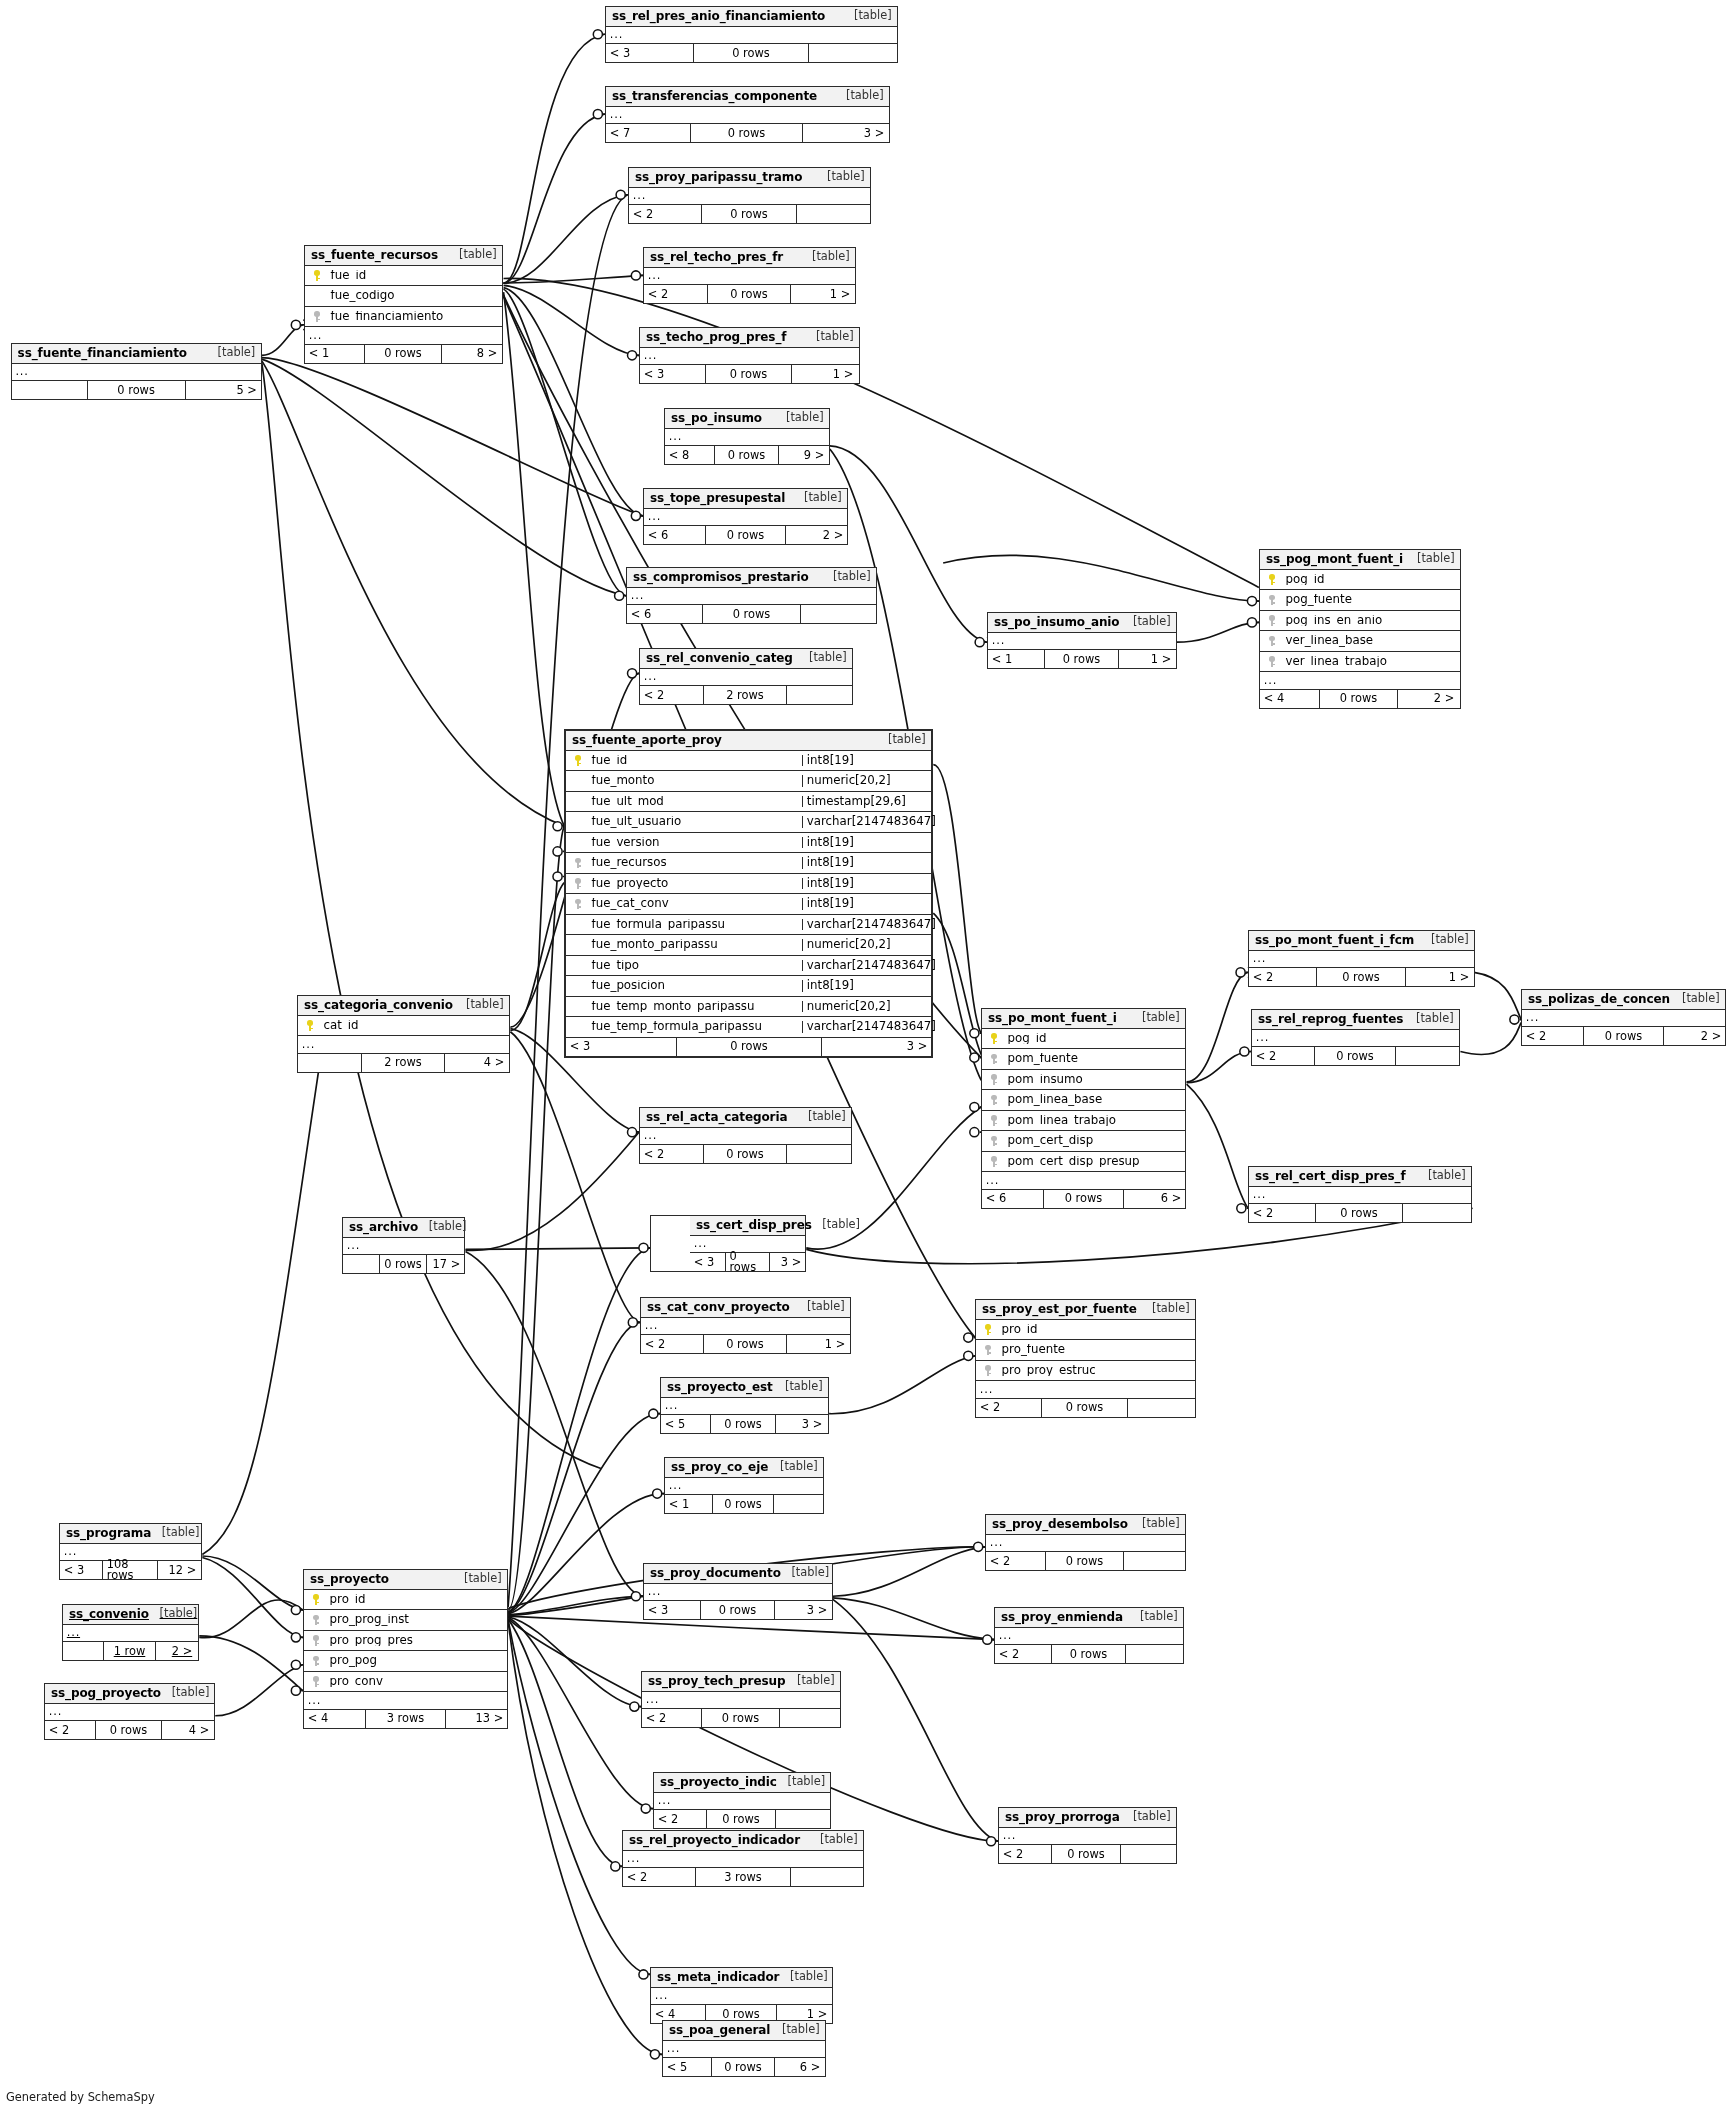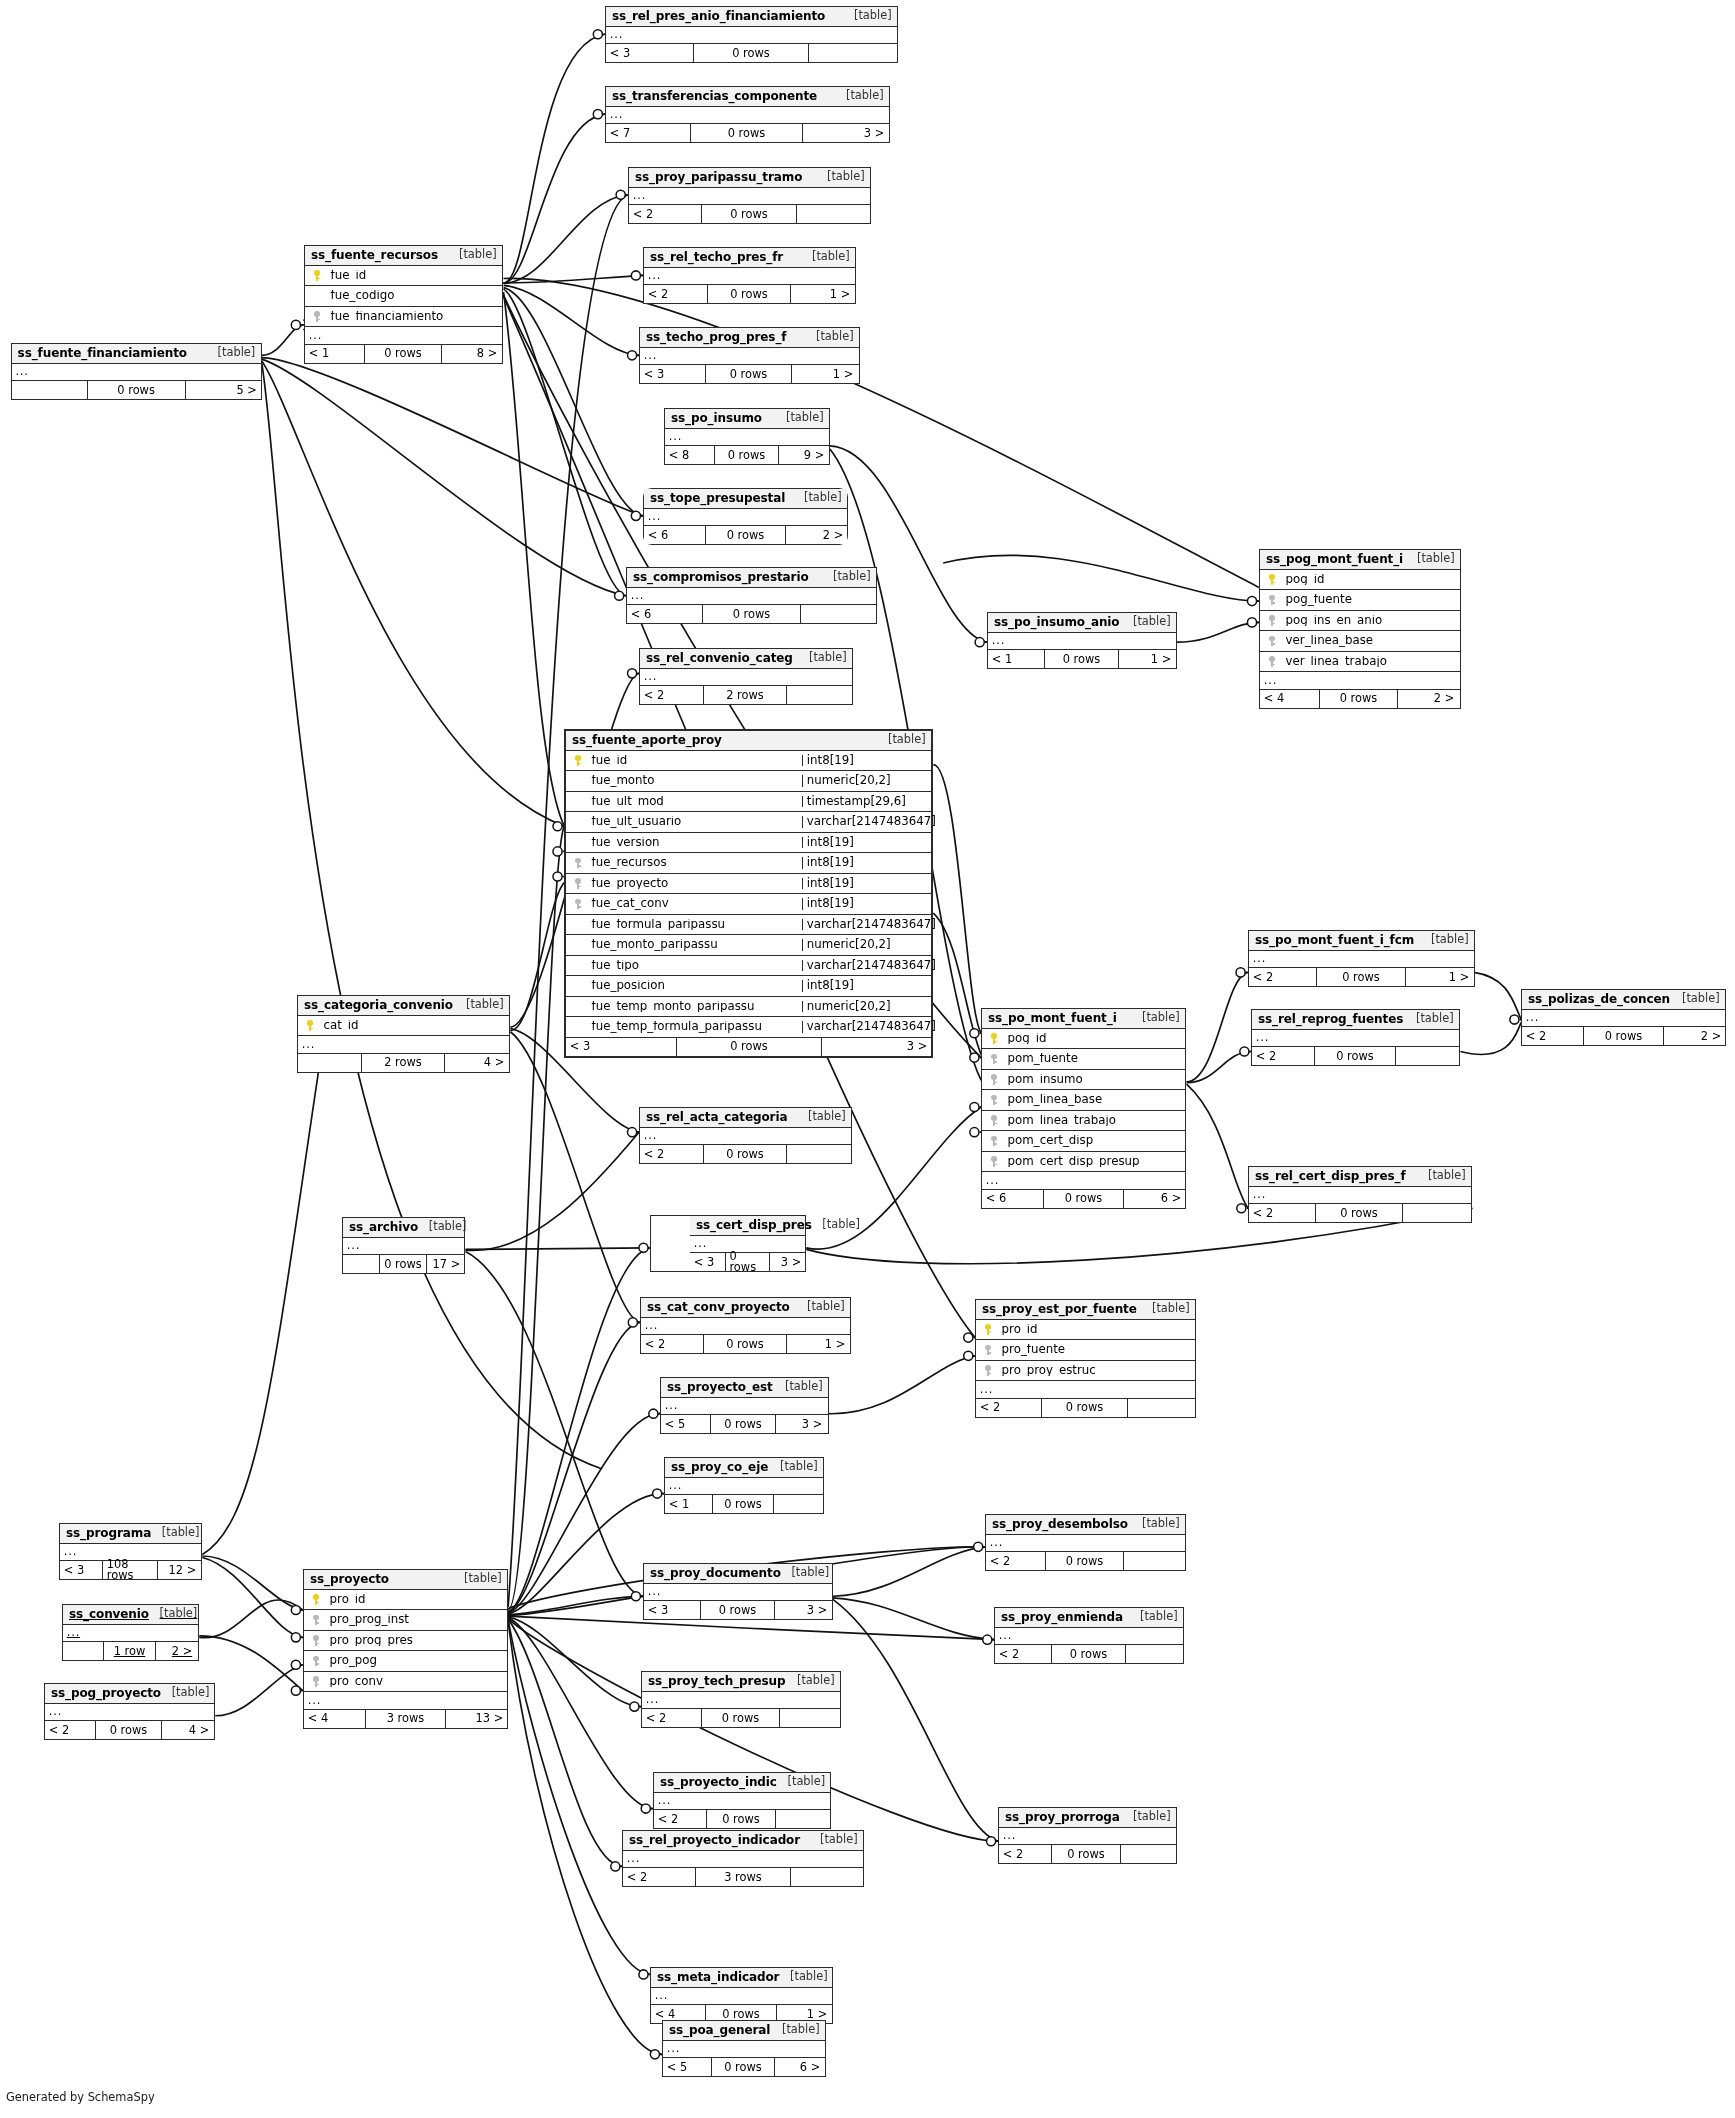--- a/index.html
+++ b/index.html
@@ -407,21 +407,21 @@
           <span class="tbl-name">ss_po_insumo</span>
           <span class="tbl-kind">[table]</span>
         </div>
         <div class="ellipsis-row">...</div>
         <div class="foot">
           <div class="f-l" style="width:49px">&lt; 8</div>
           <div class="f-c" style="width:65px">0 rows</div>
           <div class="f-r" style="width:49px">9 &gt;</div>
         </div>
       </div>
-      <div class="tbl" style="left: 643px; top: 488px; width: 205px; border-radius: 9px;">
+      <div class="tbl" style="left: 643px; top: 488px; width: 205px;">
         <div class="tbl-hdr">
           <span class="tbl-name">ss_tope_presupestal</span>
           <span class="tbl-kind">[table]</span>
         </div>
         <div class="ellipsis-row">...</div>
         <div class="foot">
           <div class="f-l" style="width:61px">&lt; 6</div>
           <div class="f-c" style="width:81px">0 rows</div>
           <div class="f-r" style="width:61px">2 &gt;</div>
         </div>

